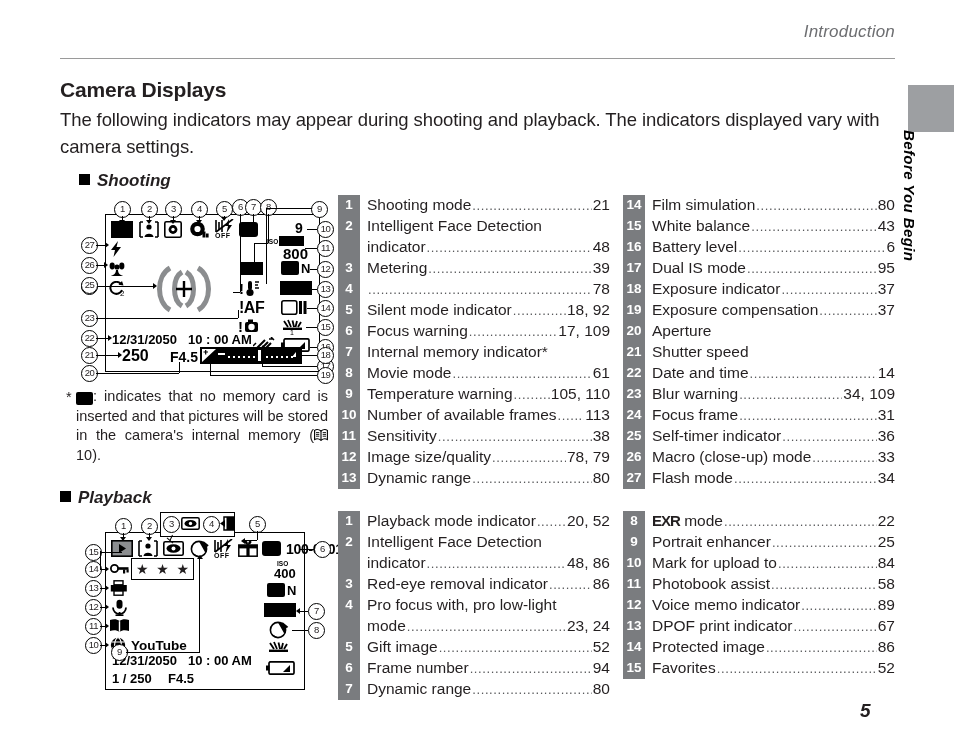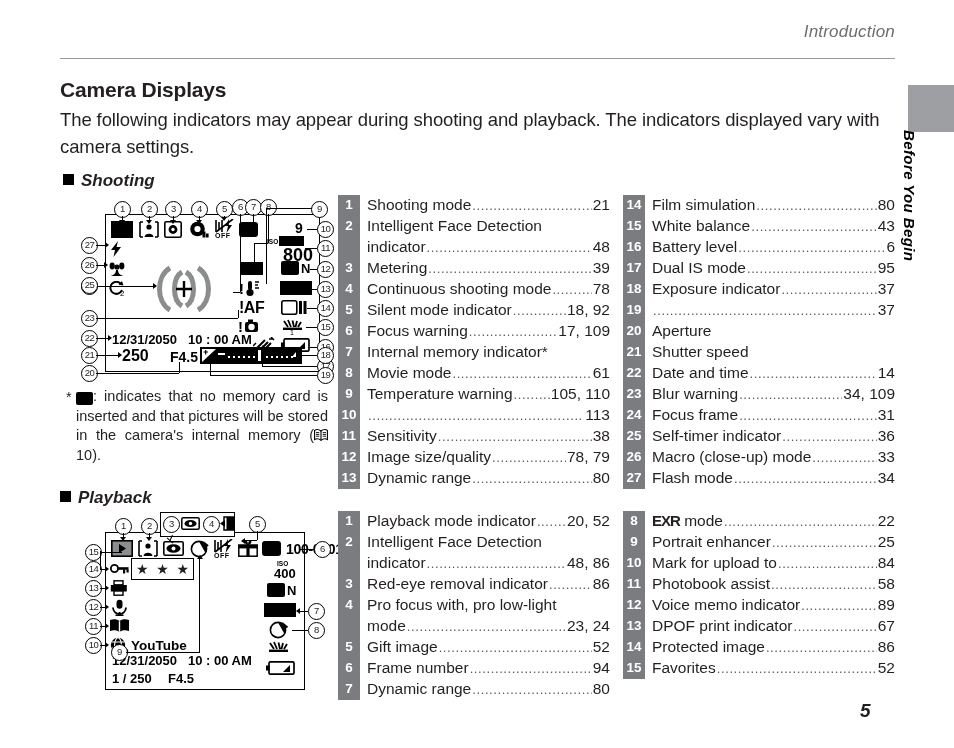--- a/index.html
+++ b/index.html
@@ -73,21 +73,21 @@
     font-weight: bold;
     font-style: italic;
   }
   .section-head .sq {
     display: inline-block;
     width: 11px; height: 11px;
     background: #000;
     margin-right: 7px;
     vertical-align: 1px;
   }
-  #shooting-head { left: 44px; top: 171px; padding-left: 19px; }
+  #shooting-head { left: 60px; top: 171px; padding-left: 19px; }
   #playback-head { left: 60px; top: 488px; }
 
   
   .lcd {
     position: absolute;
     border: 1.6px solid #000;
     background: #fff;
     box-sizing: border-box;
   }
   #shooting-lcd { left: 105px; top: 214px; width: 215px; height: 158px; }
@@ -273,21 +273,21 @@
   <line x1="1" y1="13" x2="18" y2="0" stroke="#000" stroke-width="1.6"></line>
 </svg>
 <div class="lcdtext" style="left:215px; top:232px; font-size:7px; letter-spacing:0.5px;">OFF</div>
 
 <div class="lcdtext inv" style="left:239px; top:222px; width:19px; height:15px; font-size:11px; line-height:15px; border-radius:3px;">IN</div>
 
 <div class="lcdtext" style="left:295px; top:220px; font-size:14px;">9</div>
 
 <div class="lcdtext" style="left:267px; top:238px; font-size:6.5px;">ISO</div>
 <div class="lcdtext inv" style="left:279px; top:236px; width:25px; height:10px; font-size:7.5px; line-height:10px;">AUTO</div>
-<div class="lcdtext" style="left:283px; top:245px; font-size:18px;">800</div>
+<div class="lcdtext" style="left:283px; top:245px; font-size:15px;">800</div>
 
 <div class="lcdtext inv" style="left:281px; top:261px; width:18px; height:14px; font-size:11px; line-height:14px; border-radius:2px;">L</div>
 <div class="lcdtext" style="left:301px; top:261px; font-size:13px;">N</div>
 
 <div class="lcdtext inv" style="left:280px; top:281px; width:32px; height:14px; font-size:11px; line-height:14px;">
   <span style="font-size:7px; vertical-align:1px;">DR</span><span>400</span>
 </div>
 
 <svg class="abs" style="left:281px; top:300px;" width="26" height="15" viewBox="0 0 26 15">
   <rect x="0.8" y="0.8" width="15" height="13.4" rx="2" stroke="#000" stroke-width="1.6" fill="none"></rect>
@@ -710,21 +710,20 @@
       <div class="idx-num">3</div>
       <div class="idx-body">
         <span class="idx-label">Metering</span>
         <span class="idx-dots">................................................................................</span>
         <span class="idx-page">39</span>
       </div>
     </div>
     <div class="idx-row">
       <div class="idx-num">4</div>
       <div class="idx-body">
-        <span class="idx-label">Continuous shooting mode</span>
         <span class="idx-dots">................................................................................</span>
         <span class="idx-page">78</span>
       </div>
     </div>
     <div class="idx-row">
       <div class="idx-num">5</div>
       <div class="idx-body">
         <span class="idx-label">Silent mode indicator</span>
         <span class="idx-dots">................................................................................</span>
         <span class="idx-page">18, 92</span>
@@ -758,20 +757,21 @@
       <div class="idx-num">9</div>
       <div class="idx-body">
         <span class="idx-label">Temperature warning</span>
         <span class="idx-dots">................................................................................</span>
         <span class="idx-page">105, 110</span>
       </div>
     </div>
     <div class="idx-row">
       <div class="idx-num">10</div>
       <div class="idx-body">
+        <span class="idx-label">Number of available frames</span>
         <span class="idx-dots">................................................................................</span>
         <span class="idx-page">113</span>
       </div>
     </div>
     <div class="idx-row">
       <div class="idx-num">11</div>
       <div class="idx-body">
         <span class="idx-label">Sensitivity</span>
         <span class="idx-dots">................................................................................</span>
         <span class="idx-page">38</span>
@@ -831,20 +831,21 @@
       <div class="idx-num">18</div>
       <div class="idx-body">
         <span class="idx-label">Exposure indicator</span>
         <span class="idx-dots">................................................................................</span>
         <span class="idx-page">37</span>
       </div>
     </div>
     <div class="idx-row">
       <div class="idx-num">19</div>
       <div class="idx-body">
+        <span class="idx-label">Exposure compensation</span>
         <span class="idx-dots">................................................................................</span>
         <span class="idx-page">37</span>
       </div>
     </div>
     <div class="idx-row nodots">
       <div class="idx-num">20</div>
       <div class="idx-body">
         <span class="idx-label">Aperture</span>
         <span class="idx-dots">................................................................................</span>
         <span class="idx-page"></span>

